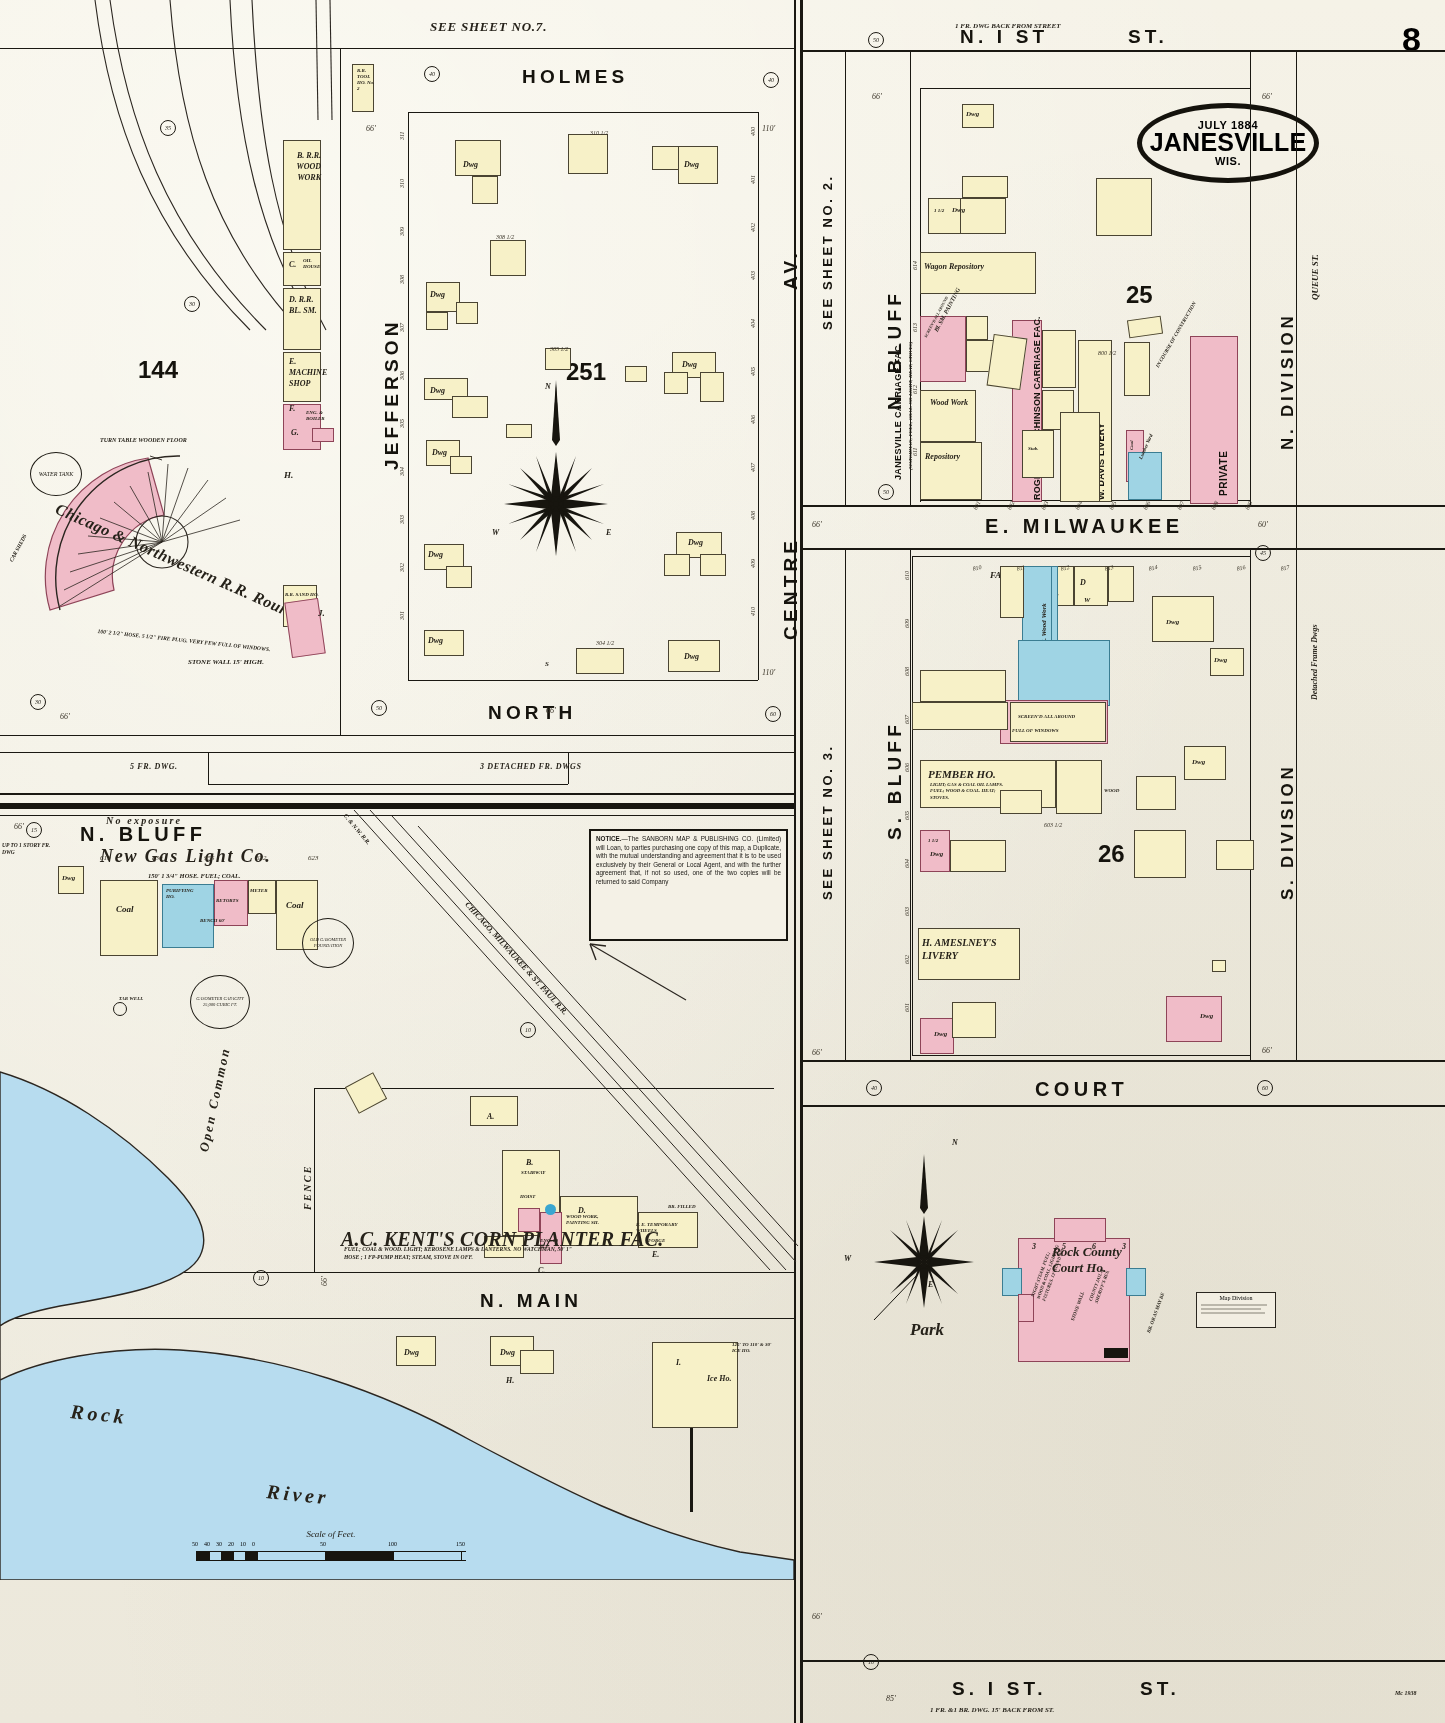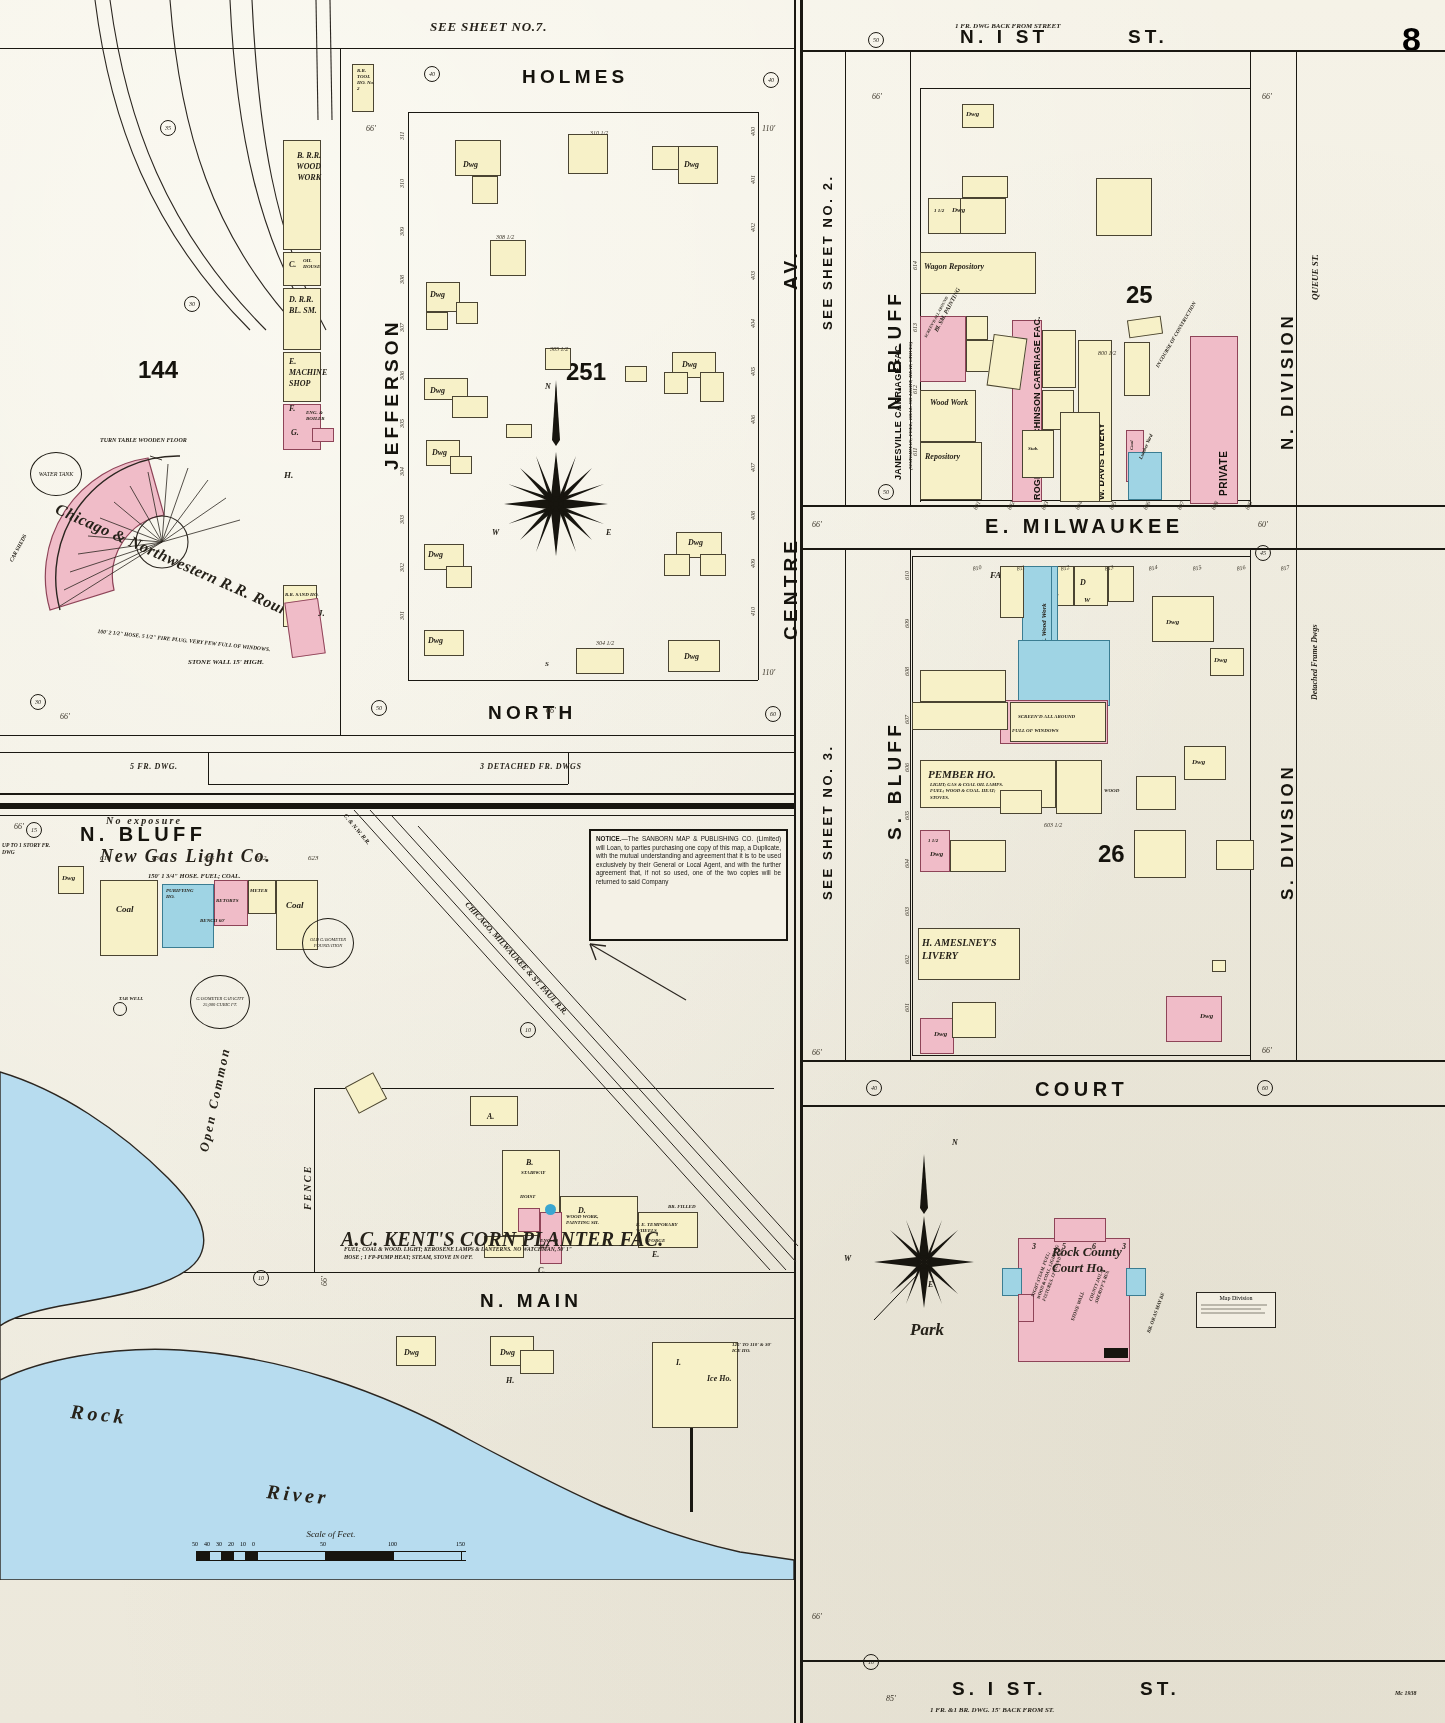--- a/index.html
+++ b/index.html
@@ -88,20 +88,25 @@
   .mapdiv .t{font-family:"Liberation Serif",serif;font-size:6px;text-align:center;padding-top:2px;}
 </style>
 </head>
 <body>
 
 <div id="sheet">
   <div id="paper-tint"></div>
 
   <div id="sheet-no">8</div>
 
+  <div id="title-badge">
+    <div class="j-date">JULY 1884</div>
+    <div class="j-city">JANESVILLE</div>
+    <div class="j-state">WIS.</div>
+  </div>
 
   <div class="lbl hand" style="left:430px;top:19px;font-size:13px;letter-spacing:.06em;">SEE  SHEET  NO.7.</div>
   <div class="lbl hand" style="left:955px;top:22px;font-size:7px;">1 FR. DWG BACK FROM STREET</div>
   <div class="lbl hand" style="left:930px;top:1706px;font-size:7px;">1 FR. &amp;1 BR. DWG. 15' BACK FROM ST.</div>
   <div class="lbl hand" style="left:1395px;top:1690px;font-size:6px;">Mc 1938</div>
 
   <div class="blockline vline" style="left:794px;top:0;height:1723px;width:2px;"></div>
   <div class="blockline vline" style="left:800px;top:0;height:1723px;width:3px;"></div>
 
   <div class="blockline hline" style="left:803px;top:50px;width:642px;height:2px;"></div>

